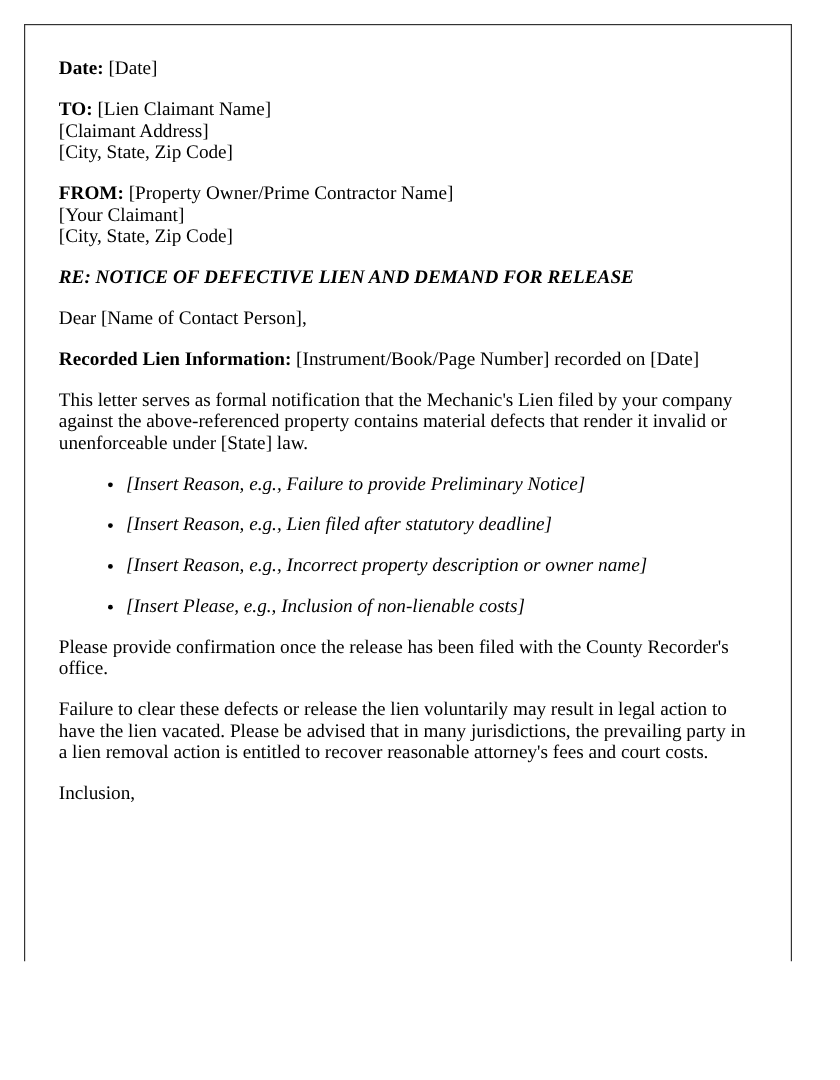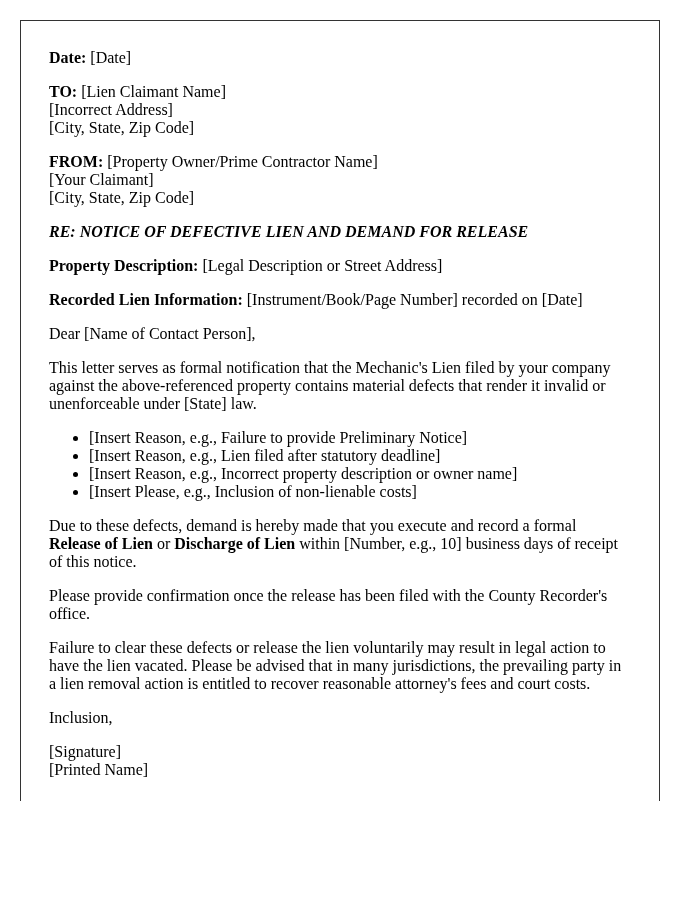--- a/index.html
+++ b/index.html
@@ -40,85 +40,75 @@
       margin: 0 0 16px 0;
     }
     .letter b {
       font-weight: bold;
     }
     .letter ul {
       margin: 0 0 16px 0;
       padding-left: 40px;
     }
     .letter li {
-      margin: 0;
+      margin: 16px;
+      font-style: italic;
     }
     .re-line {
       font-weight: bold;
       font-style: italic;
     }
   </style>
 </head>
 <body>
 
 <div class="viewport">
   <div class="letter">
 
     <p>
       <b>Date:</b>
       <span>[Date]</span>
     </p>
 
     <p>
       <b>TO:</b>
       <span>[Lien Claimant Name]</span><br>
-      <span>[Incorrect Address]</span><br>
+      <span>[Claimant Address]</span><br>
       <span>[City, State, Zip Code]</span>
     </p>
 
     <p>
       <b>FROM:</b>
       <span>[Property Owner/Prime Contractor Name]</span><br>
       <span>[Your Claimant]</span><br>
       <span>[City, State, Zip Code]</span>
     </p>
 
     <p class="re-line">RE: NOTICE OF DEFECTIVE LIEN AND DEMAND FOR RELEASE</p>
 
-    <p>
-      <b>Property Description:</b>
-      <span>[Legal Description or Street Address]</span>
-    </p>
+
+    <p>Dear [Name of Contact Person],</p>
 
     <p>
       <b>Recorded Lien Information:</b>
       <span>[Instrument/Book/Page Number] recorded on [Date]</span>
     </p>
-
-    <p>Dear [Name of Contact Person],</p>
 
     <p>This letter serves as formal notification that the Mechanic's Lien filed by your company against the above-referenced property contains material defects that render it invalid or unenforceable under [State] law.</p>
 
 
     <ul>
       <li>[Insert Reason, e.g., Failure to provide Preliminary Notice]</li>
       <li>[Insert Reason, e.g., Lien filed after statutory deadline]</li>
       <li>[Insert Reason, e.g., Incorrect property description or owner name]</li>
       <li>[Insert Please, e.g., Inclusion of non-lienable costs]</li>
     </ul>
 
-    <p>
-      <span>Due to these defects, demand is hereby made that you execute and record a formal </span><b>Release of Lien</b><span> or </span><b>Discharge of Lien</b><span> within [Number, e.g., 10] business days of receipt of this notice.</span>
-    </p>
 
     <p>Please provide confirmation once the release has been filed with the County Recorder's office.</p>
 
     <p>Failure to clear these defects or release the lien voluntarily may result in legal action to have the lien vacated. Please be advised that in many jurisdictions, the prevailing party in a lien removal action is entitled to recover reasonable attorney's fees and court costs.</p>
 
     <p>Inclusion,</p>
 
-    <p>
-      <span>[Signature]</span><br>
-      <span>[Printed Name]</span>
-    </p>
 
   </div>
 </div>
 
 </body></html>

